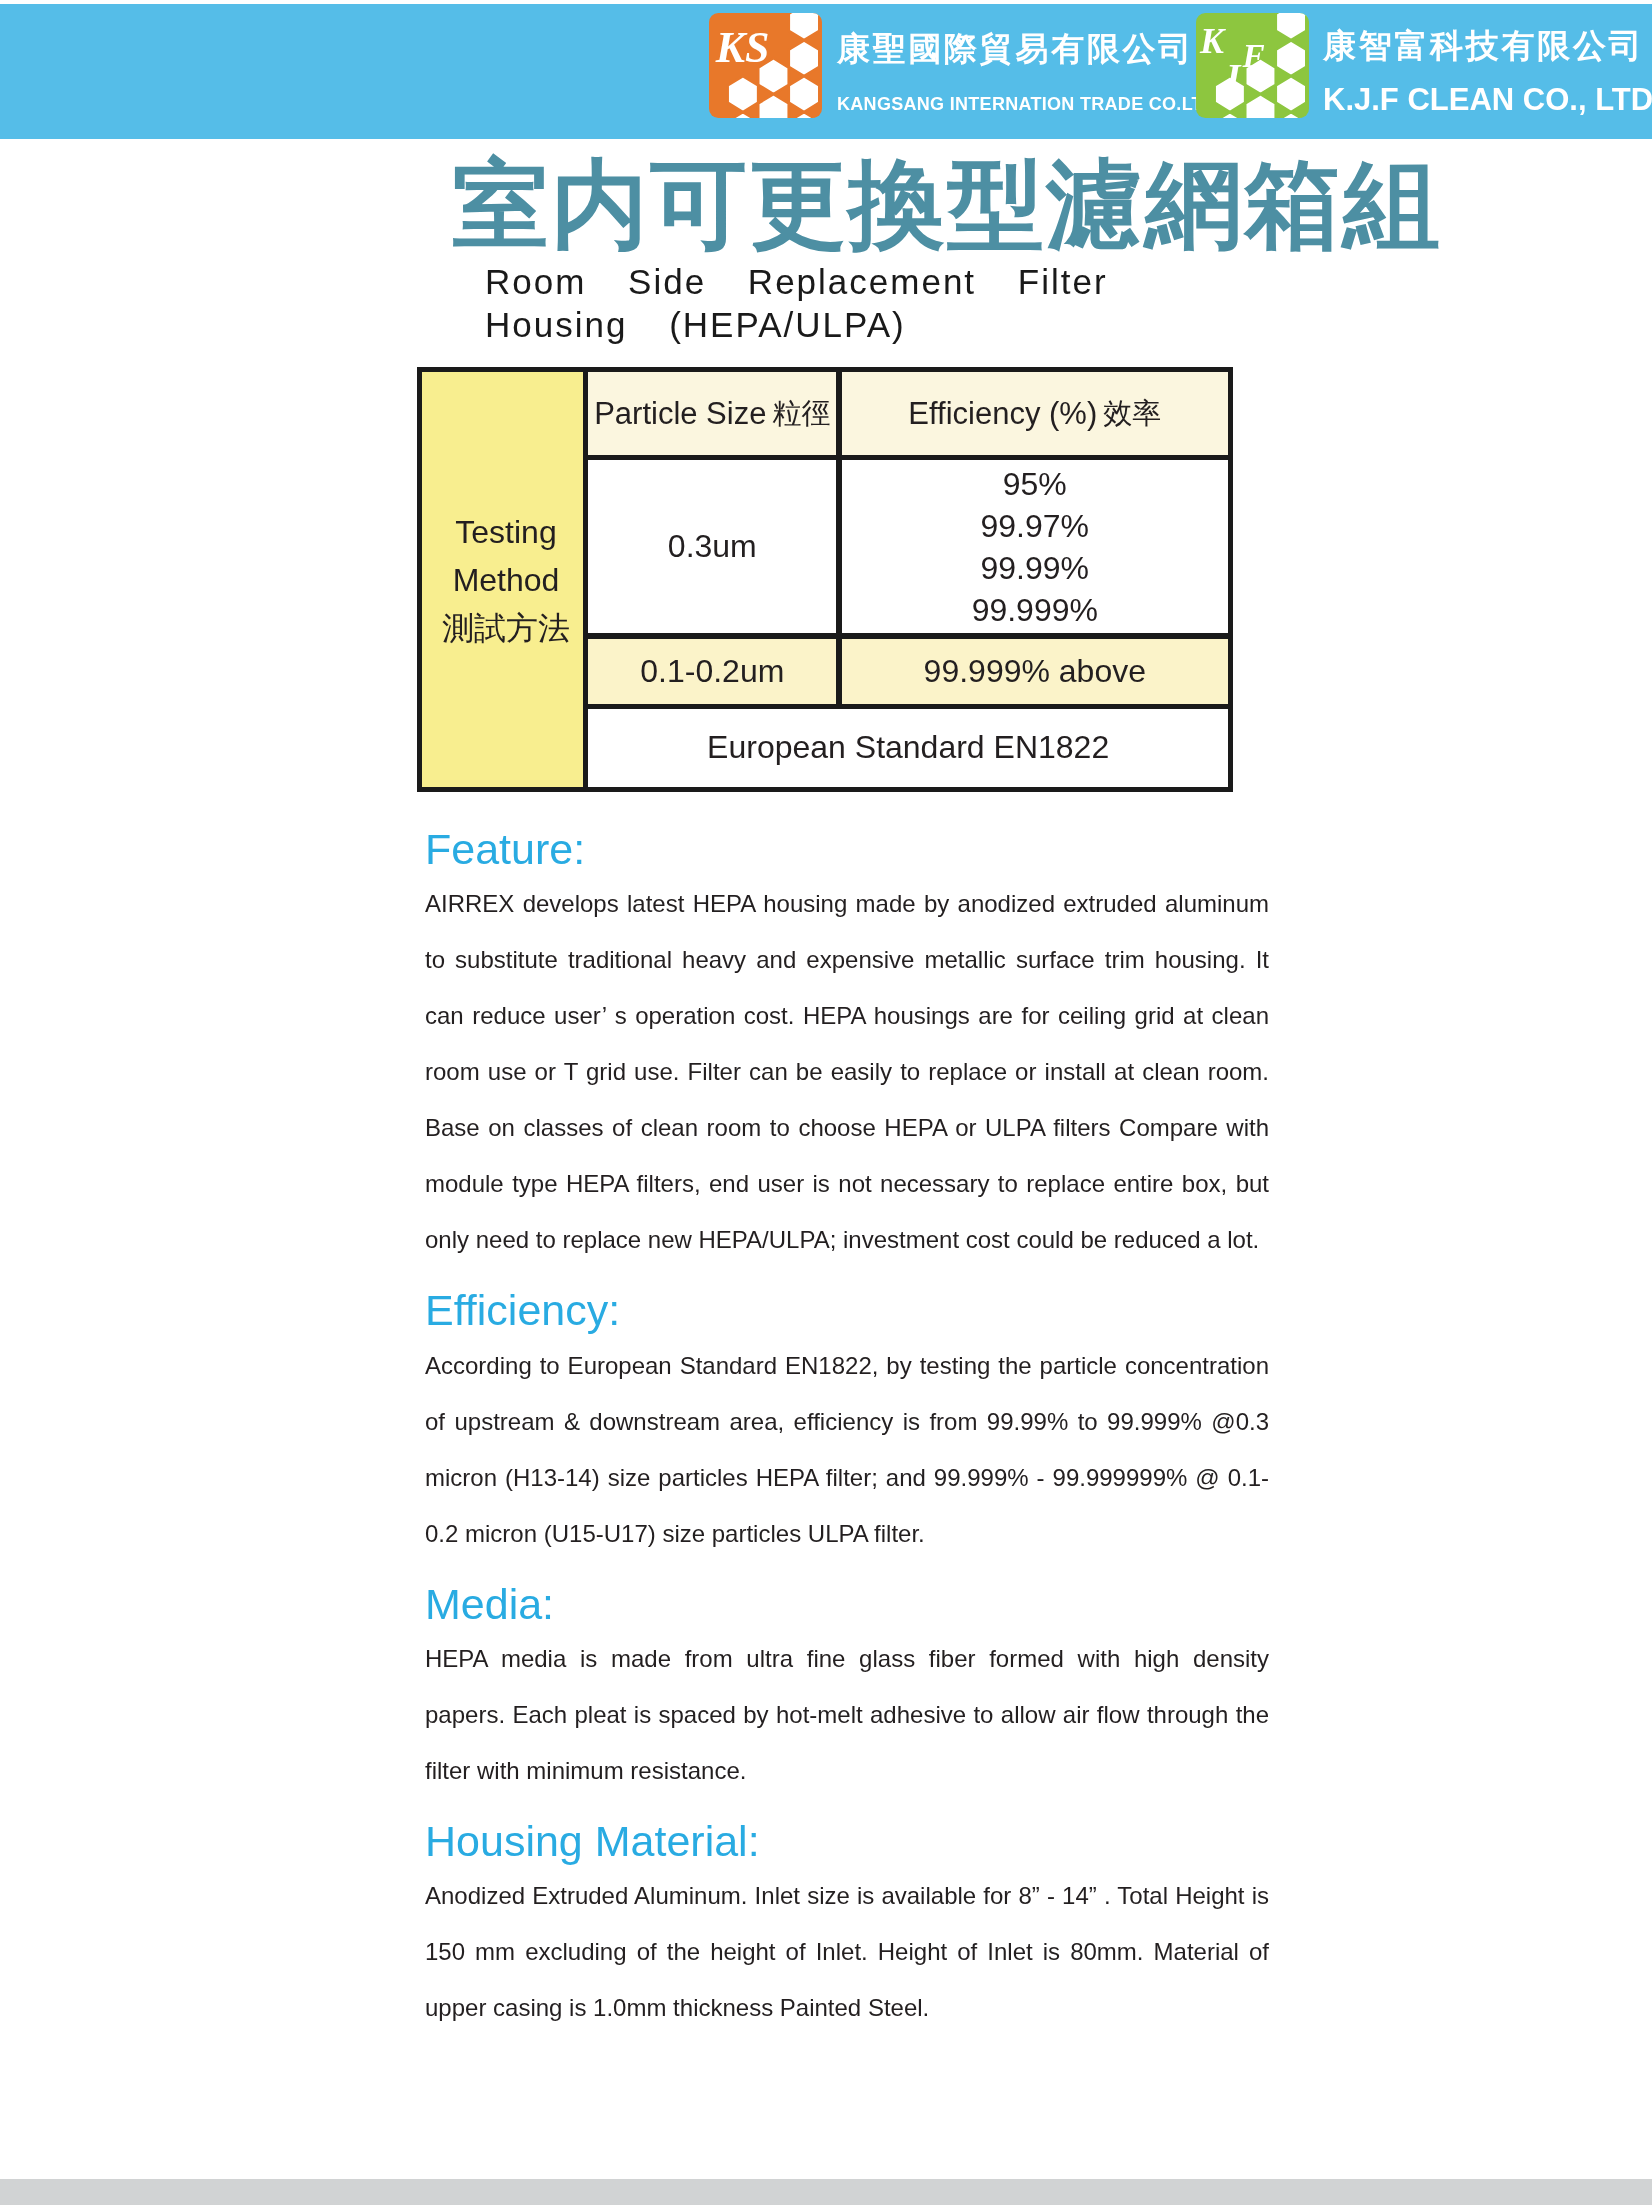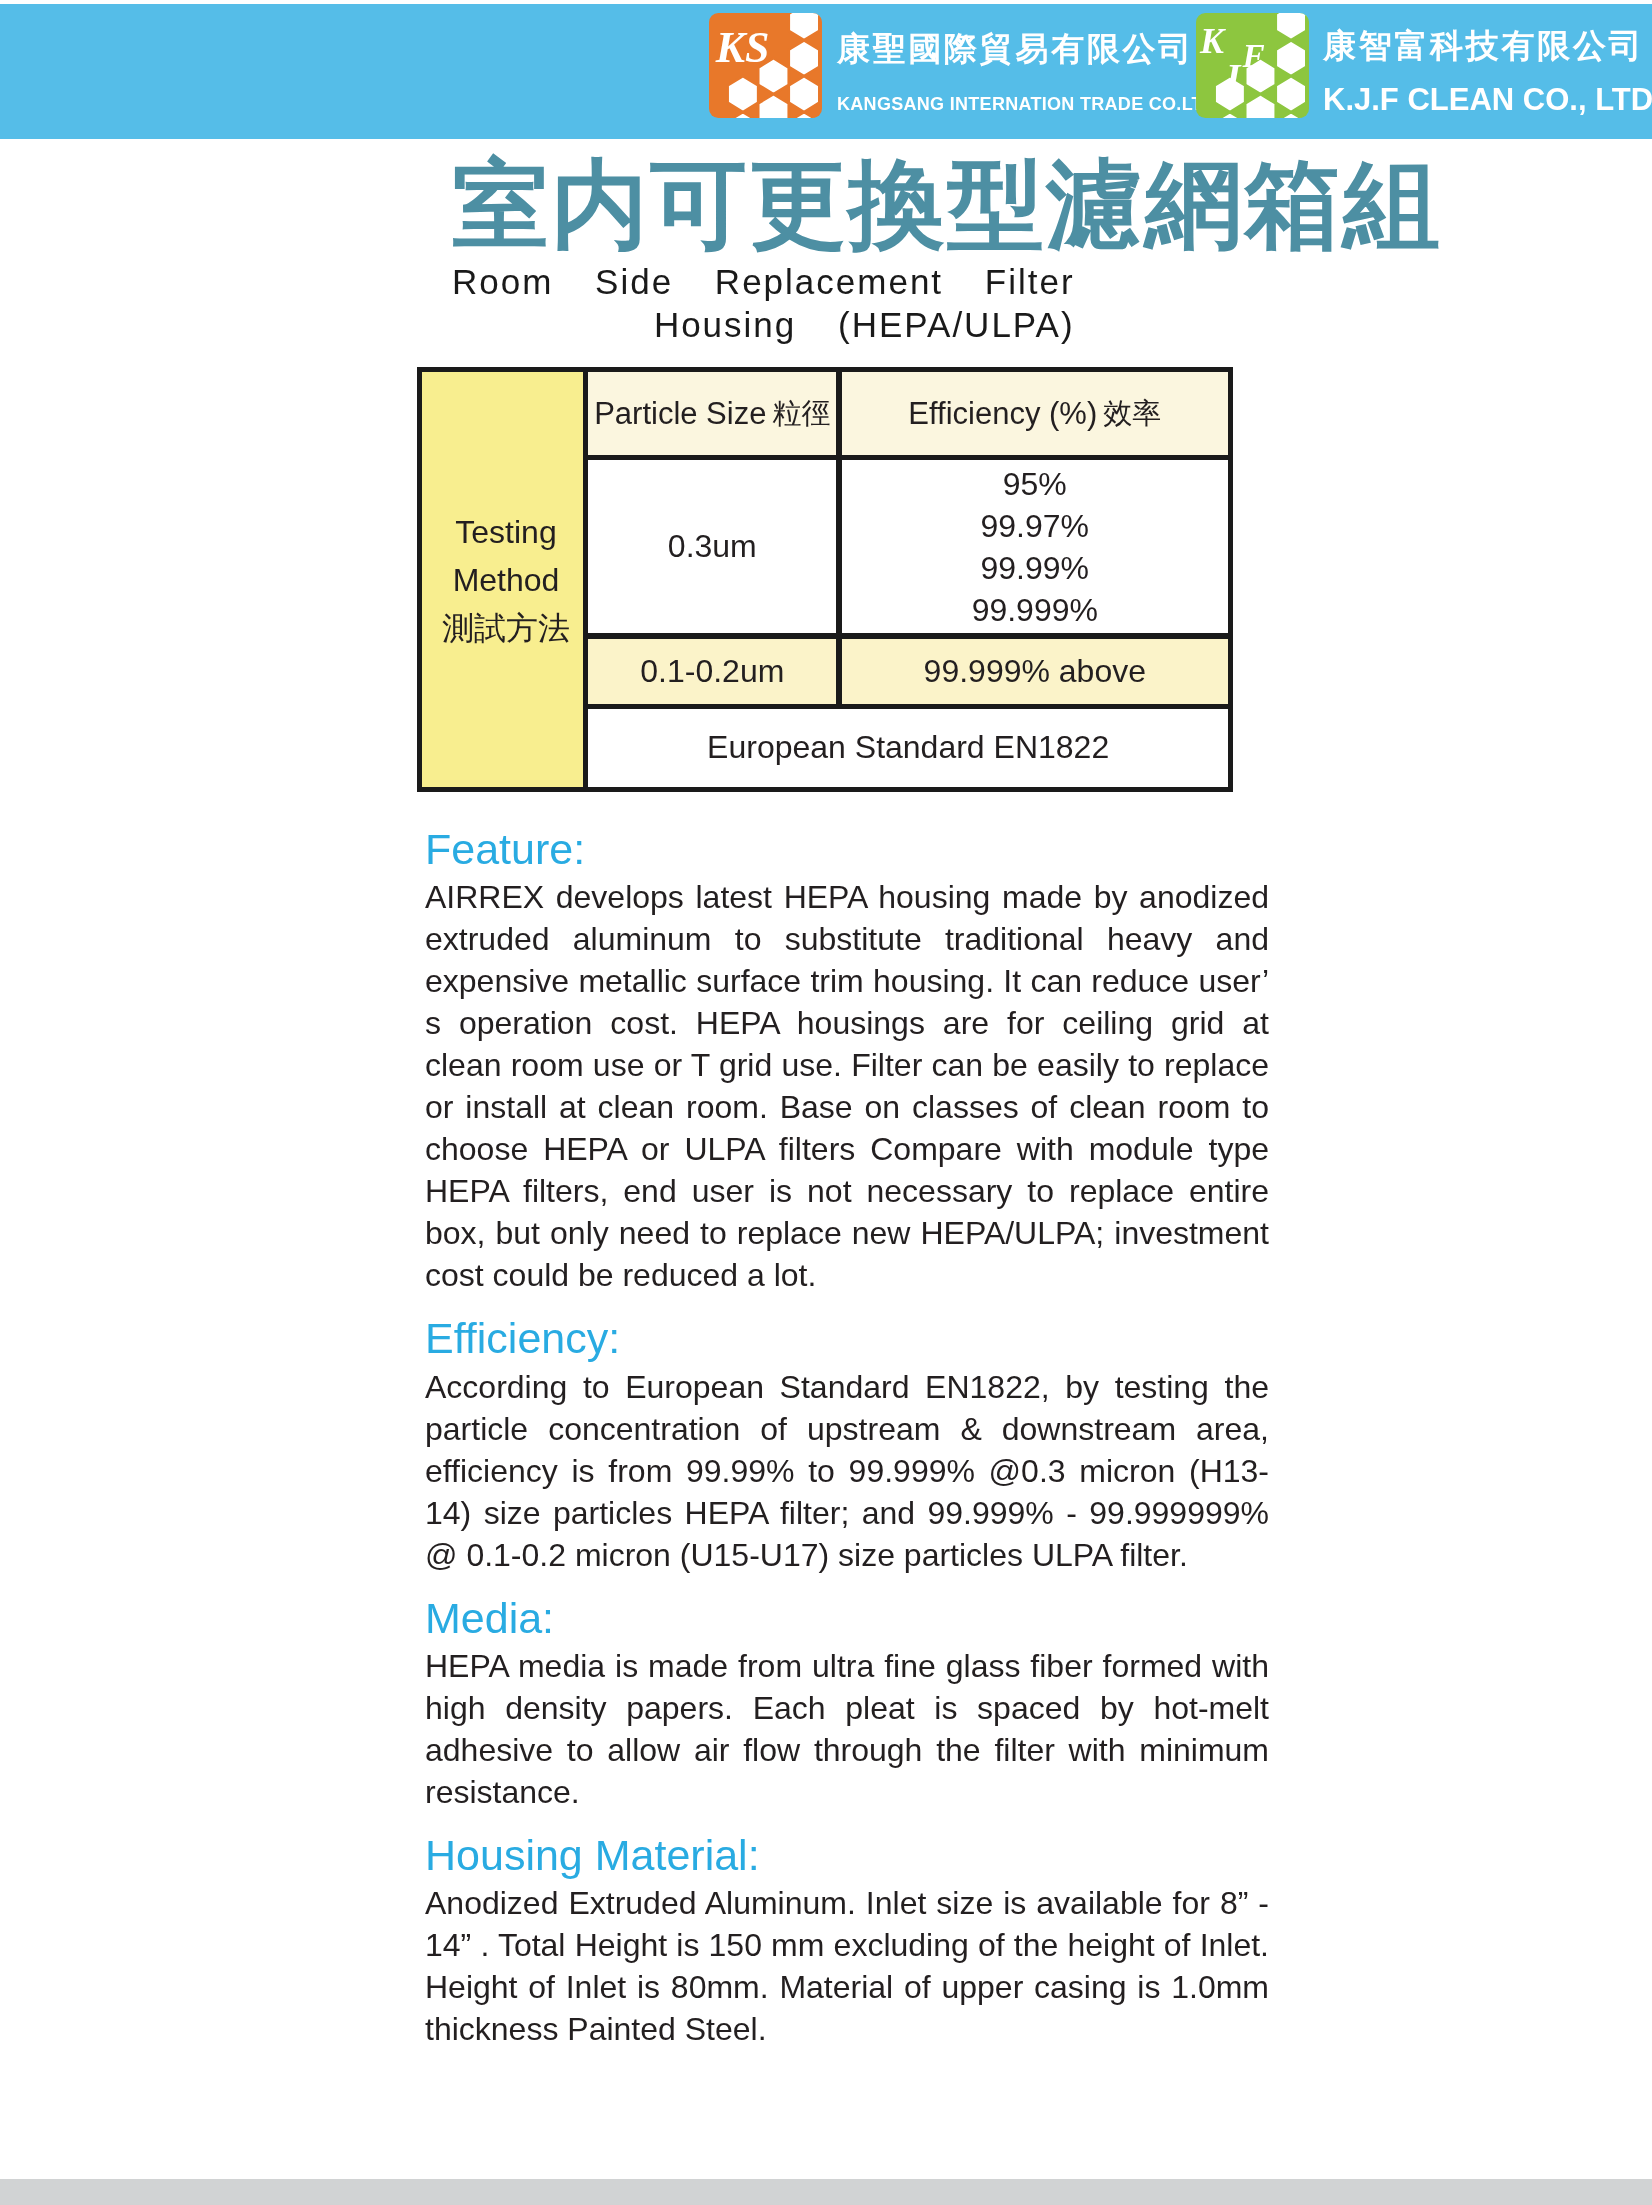--- a/index.html
+++ b/index.html
@@ -15,42 +15,42 @@
   .co-block { position:absolute; display:flex; flex-direction:column; color:#ffffff; }
   .co-left  { left:837px; top:22.7px; gap:22.7px; }
   .co-right { left:1323px; top:20px; gap:13.3px; }
   .co-cn  { font-size:33px; font-weight:700; letter-spacing:2.7px; white-space:nowrap; }
   .co-en-small { font-size:18px; font-weight:700; letter-spacing:0.3px; white-space:nowrap; }
   .co-en-big   { font-size:31px; font-weight:700; letter-spacing:0px; white-space:nowrap; }
 
   
   .title-cn { position:absolute; left:452px; top:155px; font-size:97px; line-height:100px;
               font-weight:700; color:#4D8FA3; letter-spacing:2px; white-space:nowrap; }
-  .title-en { position:absolute; left:452px; top:260px; font-size:35px; line-height:43px;
-              color:#1A1A1A; letter-spacing:2px; word-spacing:30px;text-align:right; }
+  .title-en { position:absolute; left:485px; top:260px; font-size:35px; line-height:43px;
+              color:#1A1A1A; letter-spacing:2px; word-spacing:30px; }
 
   
   .spec { position:absolute; left:417px; top:367px; width:816px; height:425px;
           display:grid; grid-template-columns:161px 248px 1fr;
           grid-template-rows:83px 173px 65px 1fr;
           background:#1A1A1A; border:5.3px solid #1A1A1A; grid-gap:5.3px; }
   .cell { display:flex; flex-direction:row; align-items:center; justify-content:center;
           background:#ffffff; font-size:32px; color:#231F20; text-align:center; }
   .cell-testing  { grid-row:1/5; background:#F8EE8F; white-space:pre-line; line-height:48px;padding-left:7px; }
   .cell-colhead  { background:#FBF6DF; }
   .cell-colhead .en { font-size:31px; line-height:39px; }
   .cell-colhead .cn { font-size:29px; line-height:37px;margin-left:6px; }
   .cell-highlight { background:#FBF3C9; }
   .eff-values { white-space:pre-line; line-height:42px; }
   .cell-standard { grid-column:2/4; }
 
   
   .sections { position:absolute; left:425px; top:827px; width:844px; }
   .section h2 { font-size:43px; line-height:44px; font-weight:400; color:#29ABE2; margin:0 0 5.3px 0; }
-  .section p  { font-size:32px; line-height:42px; text-align:justify; color:#231F20; margin:0 0 20px 0; }
+  .section p  { font-size:24px; line-height:56px; text-align:justify; color:#231F20; margin:0 0 20px 0; }
 
   
   .footbar { position:absolute; left:0; bottom:0; width:100%; height:26px; background:#D1D3D4; }
 
   .svg-letters { font-family:"Liberation Serif","DejaVu Serif",serif; font-style:italic; font-weight:700; fill:#ffffff; }
 </style>
 </head>
 <body>
 
 <div class="page">

